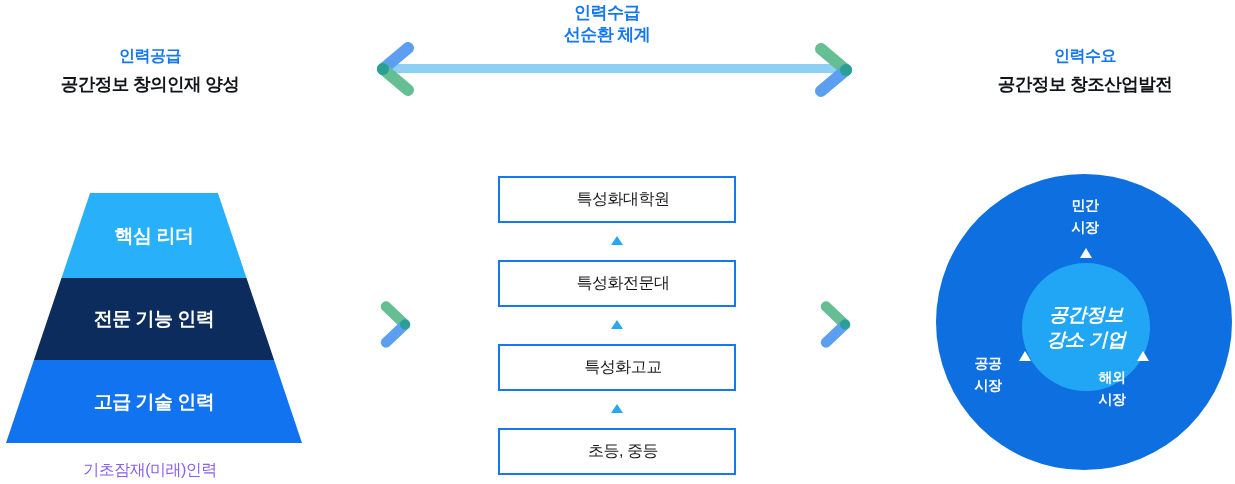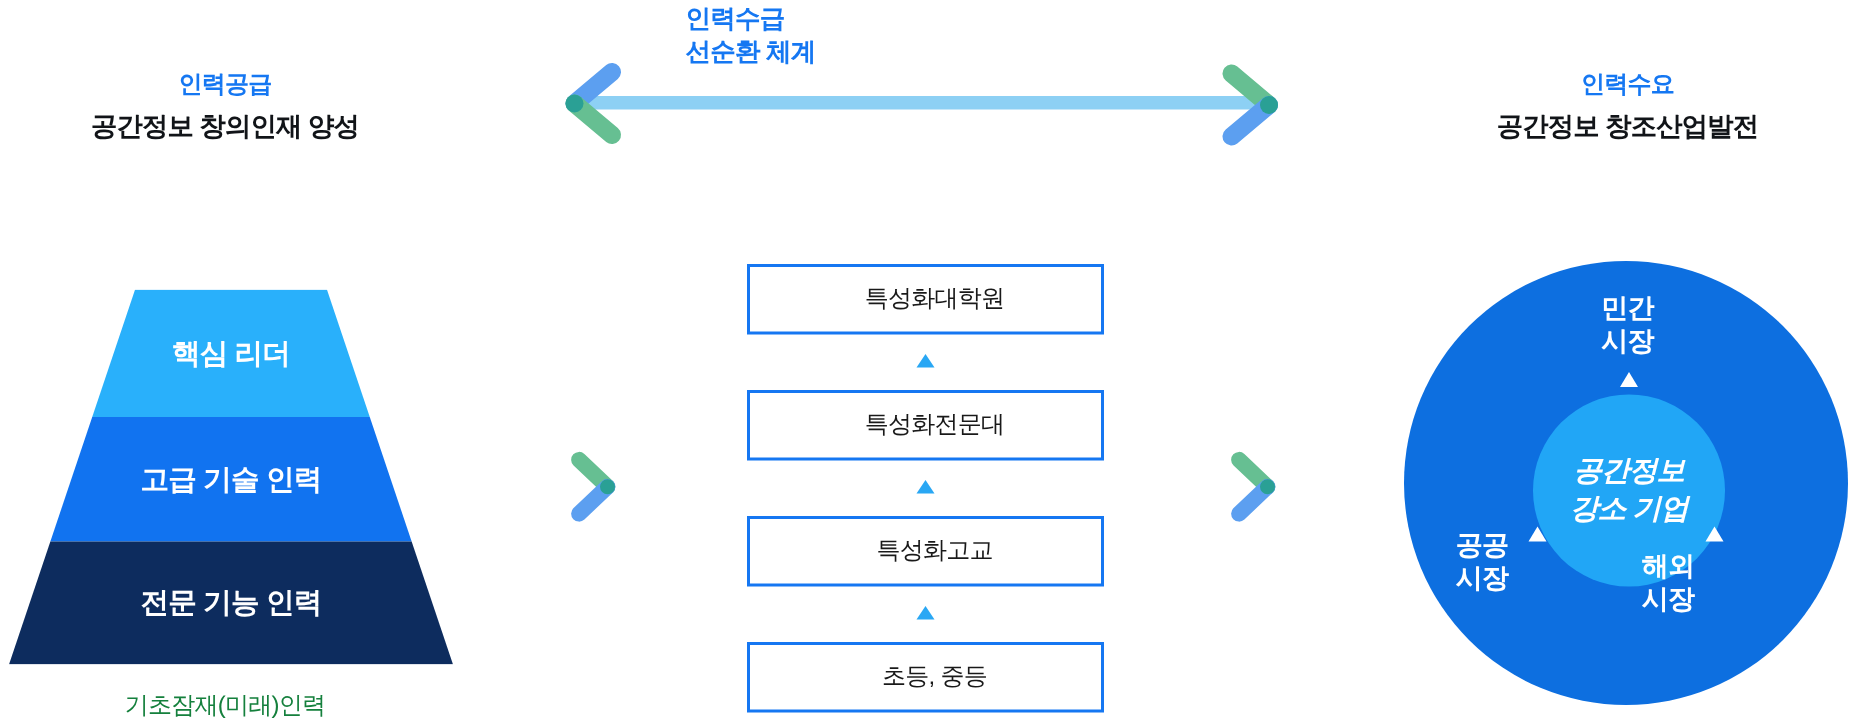--- a/index.html
+++ b/index.html
@@ -5,48 +5,48 @@
   * { margin:0; padding:0; box-sizing:border-box; }
   body { background:#fff; font-family:"Liberation Sans", sans-serif; }
   #canvas { position:relative; width:1235px; height:484px; background:#ffffff; overflow:hidden; }
 
   .abs { position:absolute; }
 
   
   .hdr { text-align:center; width:300px; }
   .hdr .blue { color:#1577f2; font-size:16px; font-weight:bold; letter-spacing:-0.5px; }
   .hdr .dark { color:#111418; font-size:17.5px; font-weight:bold; margin-top:5px; letter-spacing:-0.5px; }
-  .cycle-title { left:457px; top:2px; text-align:left; width:300px;
+  .cycle-title { left:457px; top:2px; text-align:center; width:300px;
                  color:#1577f2; font-size:17px; font-weight:bold; line-height:22px; letter-spacing:-0.5px; }
 
   
   .pyramid { left:6px; top:193px; width:296px; height:250px;
              clip-path: polygon(28.4% 0, 71.6% 0, 100% 100%, 0 100%);
              display:flex; flex-direction:column; }
   .pyr-level { display:flex; align-items:center; justify-content:center;
                color:#ffffff; font-size:19px; font-weight:bold; letter-spacing:-0.5px; }
   .pyr-1 { height:85px; background:#29b0fb; }
   .pyr-2 { height:83px; background:#1173f0; }
   .pyr-3 { height:82px; background:#0d2c5e; }
   .pyr-caption { left:0; top:460px; width:300px; text-align:center;
-                 color:#15803d; font-size:16px; letter-spacing:-0.5px; }
+                 color:#8b5cf6; font-size:16px; letter-spacing:-0.5px; }
 
   
   .edu-box { left:498px; width:238px; height:47px; background:#fff;
              border:2px solid #1577f2; display:flex; align-items:center; justify-content:center;
              color:#191919; font-size:16px; font-weight:500; letter-spacing:-0.5px;padding-left:12px; }
   .up-tri { width:0; height:0; border-left:6px solid transparent; border-right:6px solid transparent;
             border-bottom:9px solid #29a7f4; left:611px; }
 
   
   .outer-circle { left:936px; top:174px; width:296px; height:296px; border-radius:50%; background:#0d6fe0; }
   .inner-circle { left:1022px; top:263px; width:128px; height:128px; border-radius:50%; background:#21a6f6;
                   display:flex; align-items:center; justify-content:center; text-align:center;
                   color:#fff; font-size:19px; font-weight:bold; line-height:25px; letter-spacing:-0.5px;font-style:italic; }
-  .mkt-label { width:100px; text-align:center; color:#ffffff; font-size:18px; font-weight:bold;
+  .mkt-label { width:100px; text-align:center; color:#ffffff; font-size:14px; font-weight:bold;
                line-height:22px; letter-spacing:-0.5px; }
   .white-tri { width:0; height:0; border-left:6.5px solid transparent; border-right:6.5px solid transparent;
                border-bottom:10px solid #ffffff; }
 </style>
 </head>
 <body>
 
 <div id="canvas">
 
   <div class="abs hdr" style="left:0; top:46px;">
@@ -71,25 +71,25 @@
     <circle cx="13" cy="29" r="6" fill="#2aa095"></circle>
     <line x1="451" y1="9" x2="476" y2="30" stroke="#66bf92" stroke-width="12" stroke-linecap="round"></line>
     <line x1="476" y1="30" x2="451" y2="51" stroke="#5c9ff0" stroke-width="12" stroke-linecap="round"></line>
     <circle cx="476" cy="30" r="6" fill="#2aa095"></circle>
   </svg>
 
   <div class="abs pyramid">
     <div class="pyr-level pyr-1">
       <span>핵심 리더</span>
     </div>
+    <div class="pyr-level pyr-3">
+      <span>전문 기능 인력</span>
+    </div>
     <div class="pyr-level pyr-2">
       <span>고급 기술 인력</span>
-    </div>
-    <div class="pyr-level pyr-3">
-      <span>전문 기능 인력</span>
     </div>
   </div>
   <div class="abs pyr-caption">기초잠재(미래)인력</div>
 
   <svg class="abs" style="left:376px; top:296px;" width="42" height="58" viewBox="0 0 42 58">
     <line x1="10" y1="10.5" x2="29" y2="28.5" stroke="#66bf92" stroke-width="10.5" stroke-linecap="round"></line>
     <line x1="29" y1="28.5" x2="10" y2="46.5" stroke="#5c9ff0" stroke-width="10.5" stroke-linecap="round"></line>
     <circle cx="29" cy="28.5" r="5" fill="#2aa095"></circle>
   </svg>
 

